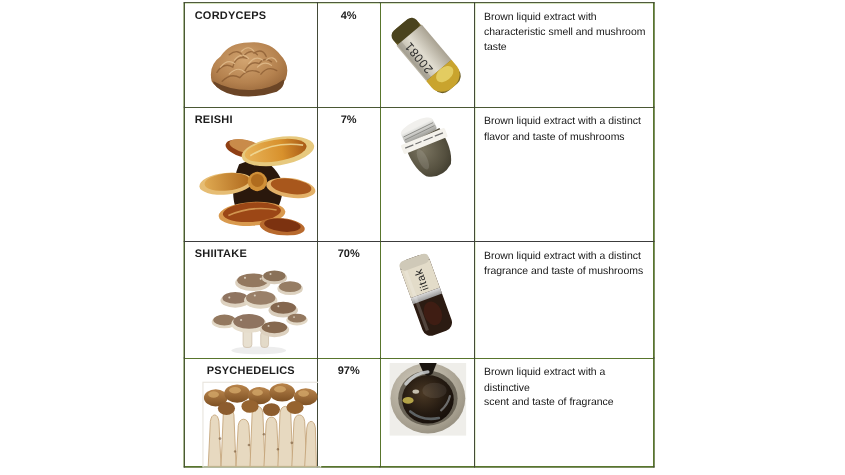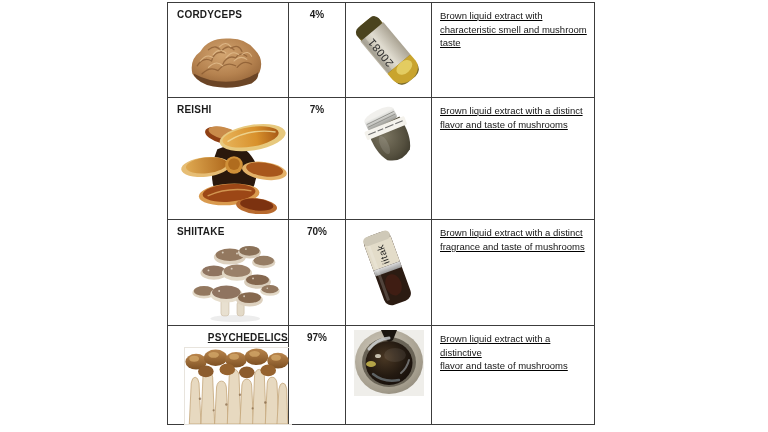--- a/index.html
+++ b/index.html
@@ -6,24 +6,24 @@
   #stage{position:relative;width:768px;height:432px;background:#ffffff;overflow:hidden;
          font-family:"Liberation Sans", sans-serif;}
   table.extract-table{position:absolute;left:167px;top:2px;border-collapse:collapse;
          table-layout:fixed;background:#84cc16;}
   .extract-table td{border:1px solid #3c3c3c;vertical-align:top;position:relative;
          padding:0;background:#fff;}
   tr.r1{height:95px;} tr.r2{height:122px;} tr.r3{height:106px;} tr.r4{height:99px;}
   .name-cell{width:120px;}
   .pct-cell{width:56px;text-align:center;}
   .bottle-cell{width:85px;}
-  .desc-cell{width:162px;text-decoration:underline;}
+  .desc-cell{width:162px;}
   .name-label{font-size:10px;font-weight:600;color:#1c1c1c;padding:6px 0 0 9px;
          letter-spacing:.2px;}
-  .name-label.center{text-align:right;padding-left:0;text-decoration:underline;}
+  .name-label.center{text-align:center;padding-left:0;}
   .pct-label{font-size:10px;font-weight:600;color:#1c1c1c;padding-top:6px;}
   .desc-text{font-size:9.5px;line-height:13.6px;color:#151515;padding:6px 6px 0 8px;
          white-space:pre-line;}
   .photo{position:absolute;}
   .ph-cordyceps{left:15px;top:26px;width:86px;height:64px;}
   .ph-reishi{left:12px;top:18px;width:110px;height:98px;}
   .ph-shiitake{left:22px;top:21px;width:94px;height:82px;}
   .ph-psyche{left:16px;top:21px;width:106px;height:76px;border:1px solid #e8e4dd;}
   .ph-b1{left:8px;top:7px;width:68px;height:82px;}
   .ph-b2{left:10px;top:4px;width:66px;height:74px;}
@@ -351,18 +351,18 @@
             <path d="M19 44 Q30 53 45 50" stroke="#8fa0aa" stroke-width="2.4" fill="none" opacity=".55" stroke-linecap="round"></path>
             <path d="M47 43 Q53 38 55 30" stroke="#b9c2c8" stroke-width="2" fill="none" opacity=".5" stroke-linecap="round"></path>
             <ellipse cx="17" cy="34" rx="5" ry="3" fill="#c3b24e" opacity=".9"></ellipse>
             <ellipse cx="24" cy="26" rx="3" ry="2" fill="#e8e4d2" opacity=".8"></ellipse>
             <ellipse cx="41" cy="25" rx="11" ry="7" fill="#ffffff" opacity=".08"></ellipse>
           </svg>
         </div>
       </td>
       <td class="desc-cell">
         <div class="desc-text">Brown liquid extract with a distinctive
-flavor and taste of mushrooms</div>
+scent and taste of fragrance</div>
       </td>
     </tr>
   </tbody>
     </table>
 </div>
 
 </body></html>

